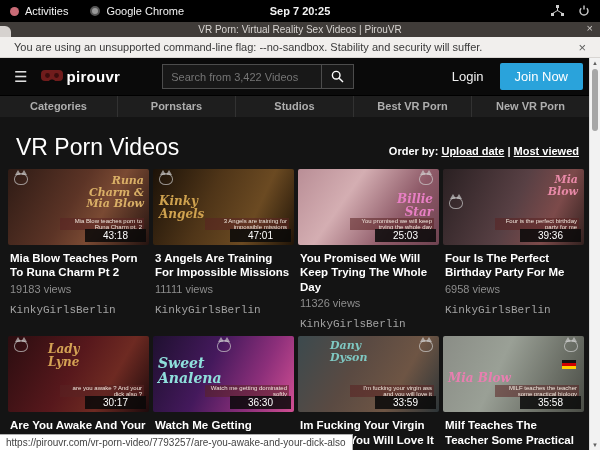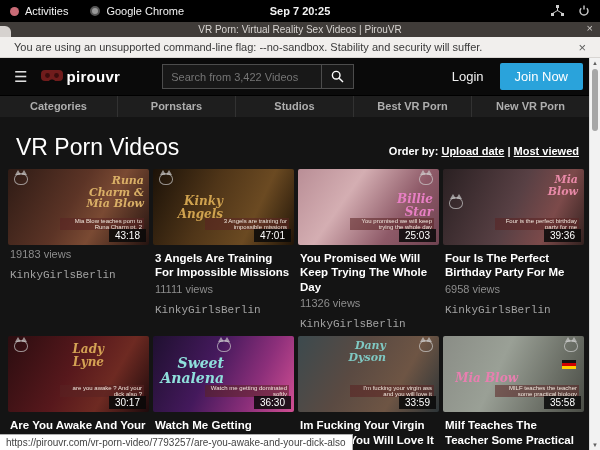--- a/index.html
+++ b/index.html
@@ -65,23 +65,23 @@
   .pagehead { display:flex; align-items:baseline; padding:17px 10px 8px 16px; }
   .pagehead h1 { font-size:23px; font-weight:400; color:#fff; }
   .orderby { margin-left:auto; color:#fff; font-size:11px; font-weight:bold; }
   .orderby a { color:#fff; text-decoration:underline; }
 
   
   .grid { display:flex; flex-wrap:wrap; padding-left:8px; column-gap:4px; }
   .card { width:141px; margin-bottom:6px; }
   .thumb { position:relative; height:76px; border-radius:2px; overflow:hidden; }
   .duration { position:absolute; bottom:3px; right:3px; background:rgba(8,8,8,.85); color:#fff;
-              font-size:10px; padding:1px 6px; border-radius:0; }
+              font-size:10px; padding:1px 18px; border-radius:0; }
   .overlay-name { position:absolute; font-family:"DejaVu Serif", serif; font-style:italic;
-                  font-weight:bold; line-height:1.05;text-align:right; }
+                  font-weight:bold; line-height:1.05; }
   .caption { position:absolute; bottom:15px; right:5px; font-size:6px; color:#f0e6dc;
              background:rgba(90,35,35,.55); padding:0 2px; max-width:84px; text-align:right; }
   .catmark { position:absolute; width:14px; height:12px;
              border:1px solid rgba(210,210,210,.65); border-radius:50% 50% 46% 46%; }
   .catmark::before, .catmark::after { content:""; position:absolute; top:-4px; width:0; height:0;
              border-left:3px solid transparent; border-right:3px solid transparent;
              border-bottom:5px solid rgba(210,210,210,.65); }
   .catmark::before { left:0; } .catmark::after { right:0; }
   .cm-tl { top:4px; left:6px; } .cm-tr { top:4px; right:6px; }
   .cm-tc { top:4px; left:50%; margin-left:-7px; } .cm-ml { top:28px; left:6px; }
@@ -210,20 +210,21 @@
 
   <div class="grid">
 
     <div class="card">
       <div class="thumb t1">
         <span class="catmark cm-tl"></span>
         <span class="overlay-name">Runa Charm &amp; Mia Blow</span>
         <span class="caption">Mia Blow teaches porn to Runa Charm pt. 2</span>
         <span class="duration">43:18</span>
       </div>
+      <div class="card-title">Mia Blow Teaches Porn To Runa Charm Pt 2</div>
       <div class="card-views">19183 views</div>
       <div class="card-studio">KinkyGirlsBerlin</div>
     </div>
 
     <div class="card">
       <div class="thumb t2">
         <span class="catmark cm-tl"></span>
         <span class="overlay-name">Kinky Angels</span>
         <span class="caption">3 Angels are training for impossible missions</span>
         <span class="duration">47:01</span>

